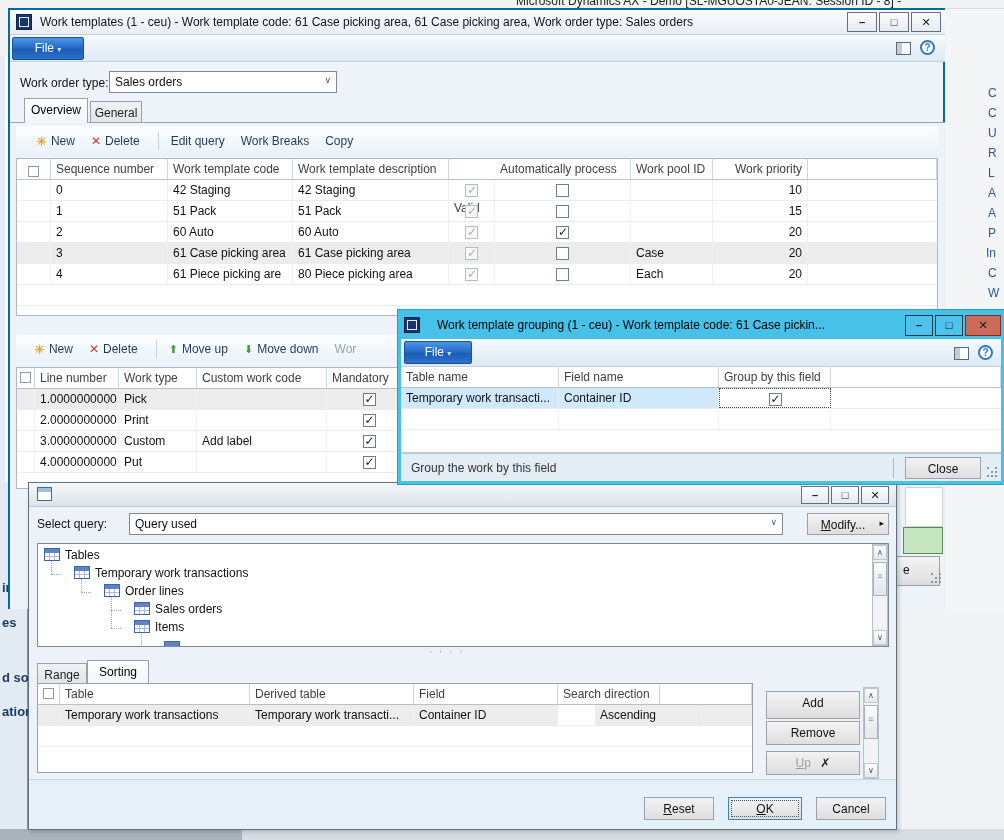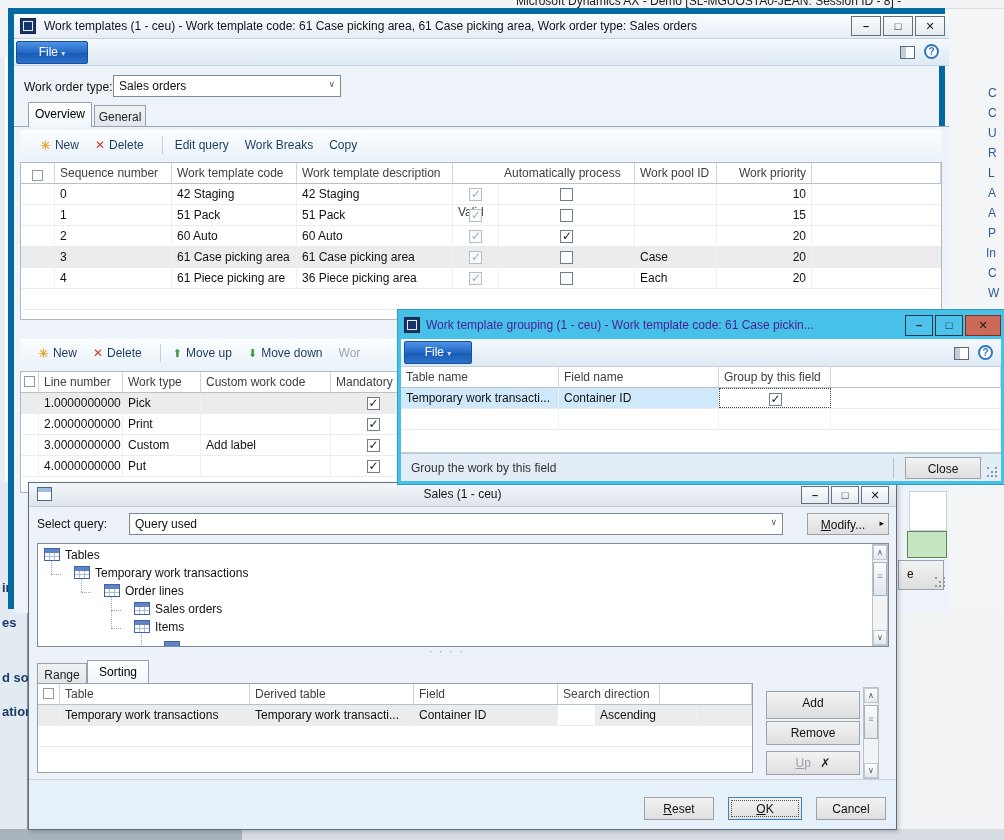--- a/index.html
+++ b/index.html
@@ -116,21 +116,21 @@
     <span class="fragtext" style="left:2px;top:98px;">inter</span>
     <span class="fragtext" style="left:2px;top:133px;">es</span>
     <span class="fragtext" style="left:2px;top:188px;">d sou</span>
     <span class="fragtext" style="left:2px;top:222px;">ation</span>
   </div>
 
   <div class="abs" style="left:0;top:829px;width:1004px;height:11px;background:#d6dce1;">
     <div class="abs" style="left:0;top:0;width:242px;height:11px;background:#a9b3bc;"></div>
   </div>
 
-  <div class="win" style="left:8px;top:8px;width:937px;height:601px;background:#edf3f9;border:6px solid #0369a1;z-index:10;">
+  <div class="win" style="left:8px;top:8px;width:937px;height:601px;background:#edf3f9;border:2px solid #0369a1;z-index:10;">
 
     <div class="abs titlebar-lite" style="left:0;top:0;width:935px;height:25px;">
       <span class="axico" style="left:6px;top:4px;"></span>
       <span class="abs" style="left:30px;top:5px;color:#101418;">Work templates (1 - ceu) - Work template code: 61 Case picking area, 61 Case picking area, Work order type: Sales orders</span>
       <span class="wb" style="right:68px;top:2px;width:30px;height:20px;">–</span>
       <span class="wb" style="right:36px;top:2px;width:30px;height:20px;">□</span>
       <span class="wb" style="right:4px;top:2px;width:30px;height:20px;">✕</span>
     </div>
 
     <div class="abs filebar" style="left:0;top:25px;width:935px;height:27px;">
@@ -222,21 +222,21 @@
         <div class="gc ctr" style="width:46px;"><span class="cb dis checked"></span></div>
         <div class="gc ctr" style="width:136px;"><span class="cb"></span></div>
         <div class="gc" style="width:82px;">Case</div>
         <div class="gc num" style="width:95px;">20</div>
         <div class="gc fillc"></div>
       </div>
       <div class="grow">
         <div class="gc" style="width:34px;"></div>
         <div class="gc" style="width:117px;">4</div>
         <div class="gc" style="width:125px;">61 Piece picking are</div>
-        <div class="gc" style="width:156px;">36 Piece picking area</div>
+        <div class="gc" style="width:156px;">80 Piece picking area</div>
         <div class="gc ctr" style="width:46px;"><span class="cb dis checked"></span></div>
         <div class="gc ctr" style="width:136px;"><span class="cb"></span></div>
         <div class="gc" style="width:82px;">Each</div>
         <div class="gc num" style="width:95px;">20</div>
         <div class="gc fillc"></div>
       </div>
       <div class="grow"></div>
     </div>
 
     <div class="tbar" style="left:6px;top:325px;width:388px;height:28px;background:linear-gradient(#fcfeff,#e9f2f9);padding-left:18px;">
@@ -308,21 +308,20 @@
     <div class="abs" style="left:895px;top:477px;width:38px;height:40px;background:#fff;border:1px solid #c8d0d8;"></div>
     <div class="abs" style="left:893px;top:517px;width:40px;height:27px;background:#c6e6c2;border:1px solid #5a8a5a;"></div>
     <div class="btn" style="left:884px;top:546px;width:46px;height:30px;text-align:left;padding-left:8px;padding-top:6px;">e</div>
     <div class="grip" style="left:920px;top:562px;"></div>
   </div>
 
   <div class="win" style="left:28px;top:482px;width:869px;height:348px;background:#ecf2f8;border:1px solid #5f6f7d;z-index:20;box-shadow:2px 2px 4px rgba(0,0,0,.18);">
 
     <div class="abs" style="left:0;top:0;width:867px;height:24px;background:linear-gradient(#f4f7fa,#dde4ea);border-bottom:1px solid #c2ccd4;">
       <span class="formico" style="left:8px;top:4px;"></span>
-      <span class="abs" style="left:0;top:4px;width:867px;text-align:center;color:#101418;">Sales (1 - ceu)</span>
       <span class="wb" style="right:67px;top:3px;width:28px;height:18px;line-height:16px;">–</span>
       <span class="wb" style="right:37px;top:3px;width:28px;height:18px;line-height:16px;">□</span>
       <span class="wb" style="right:7px;top:3px;width:28px;height:18px;line-height:16px;">✕</span>
     </div>
 
     <span class="abs" style="left:8px;top:34px;">Select query:</span>
     <div class="combo" style="left:100px;top:30px;width:654px;height:22px;">
       <span>Query used</span>
       <span class="chev">∨</span>
     </div>
@@ -397,21 +396,21 @@
       <div class="btn ul" style="left:615px;top:17px;width:70px;height:23px;">Reset</div>
       <div class="btn ul focus" style="left:699px;top:17px;width:74px;height:23px;">OK</div>
       <div class="btn" style="left:787px;top:17px;width:70px;height:23px;">Cancel</div>
     </div>
   </div>
 
   <div class="win" style="left:398px;top:310px;width:606px;height:174px;border:3px solid #47c1e8;outline:1px solid #2e9cc4;background:#fff;z-index:30;">
 
     <div class="abs" style="left:0;top:0;width:600px;height:26px;background:#47c1e8;">
       <span class="axico" style="left:3px;top:4px;"></span>
-      <span class="abs clip" style="left:25px;top:5px;width:475px;white-space:nowrap;color:#4c1d95;">Work template grouping (1 - ceu) - Work template code: 61 Case pickin...</span>
+      <span class="abs clip" style="left:36px;top:5px;width:475px;white-space:nowrap;color:#000000;">Work template grouping (1 - ceu) - Work template code: 61 Case pickin...</span>
       <span class="wb" style="left:504px;top:2px;width:28px;height:21px;line-height:19px;background:#4ec2ea;border-color:#173a4e;">–</span>
       <span class="wb" style="left:534px;top:2px;width:28px;height:21px;line-height:19px;background:#4ec2ea;border-color:#173a4e;">□</span>
       <span class="wb" style="left:564px;top:2px;width:36px;height:21px;line-height:19px;background:#cb6a59;border-color:#7e2d20;">✕</span>
     </div>
 
     <div class="abs filebar" style="left:0;top:26px;width:600px;height:28px;">
       <div class="filebtn" style="left:3px;top:2px;width:68px;">
         <span>File</span>
         <span style="font-size:8px;color:#cfe0f4;">▾</span>
       </div>

